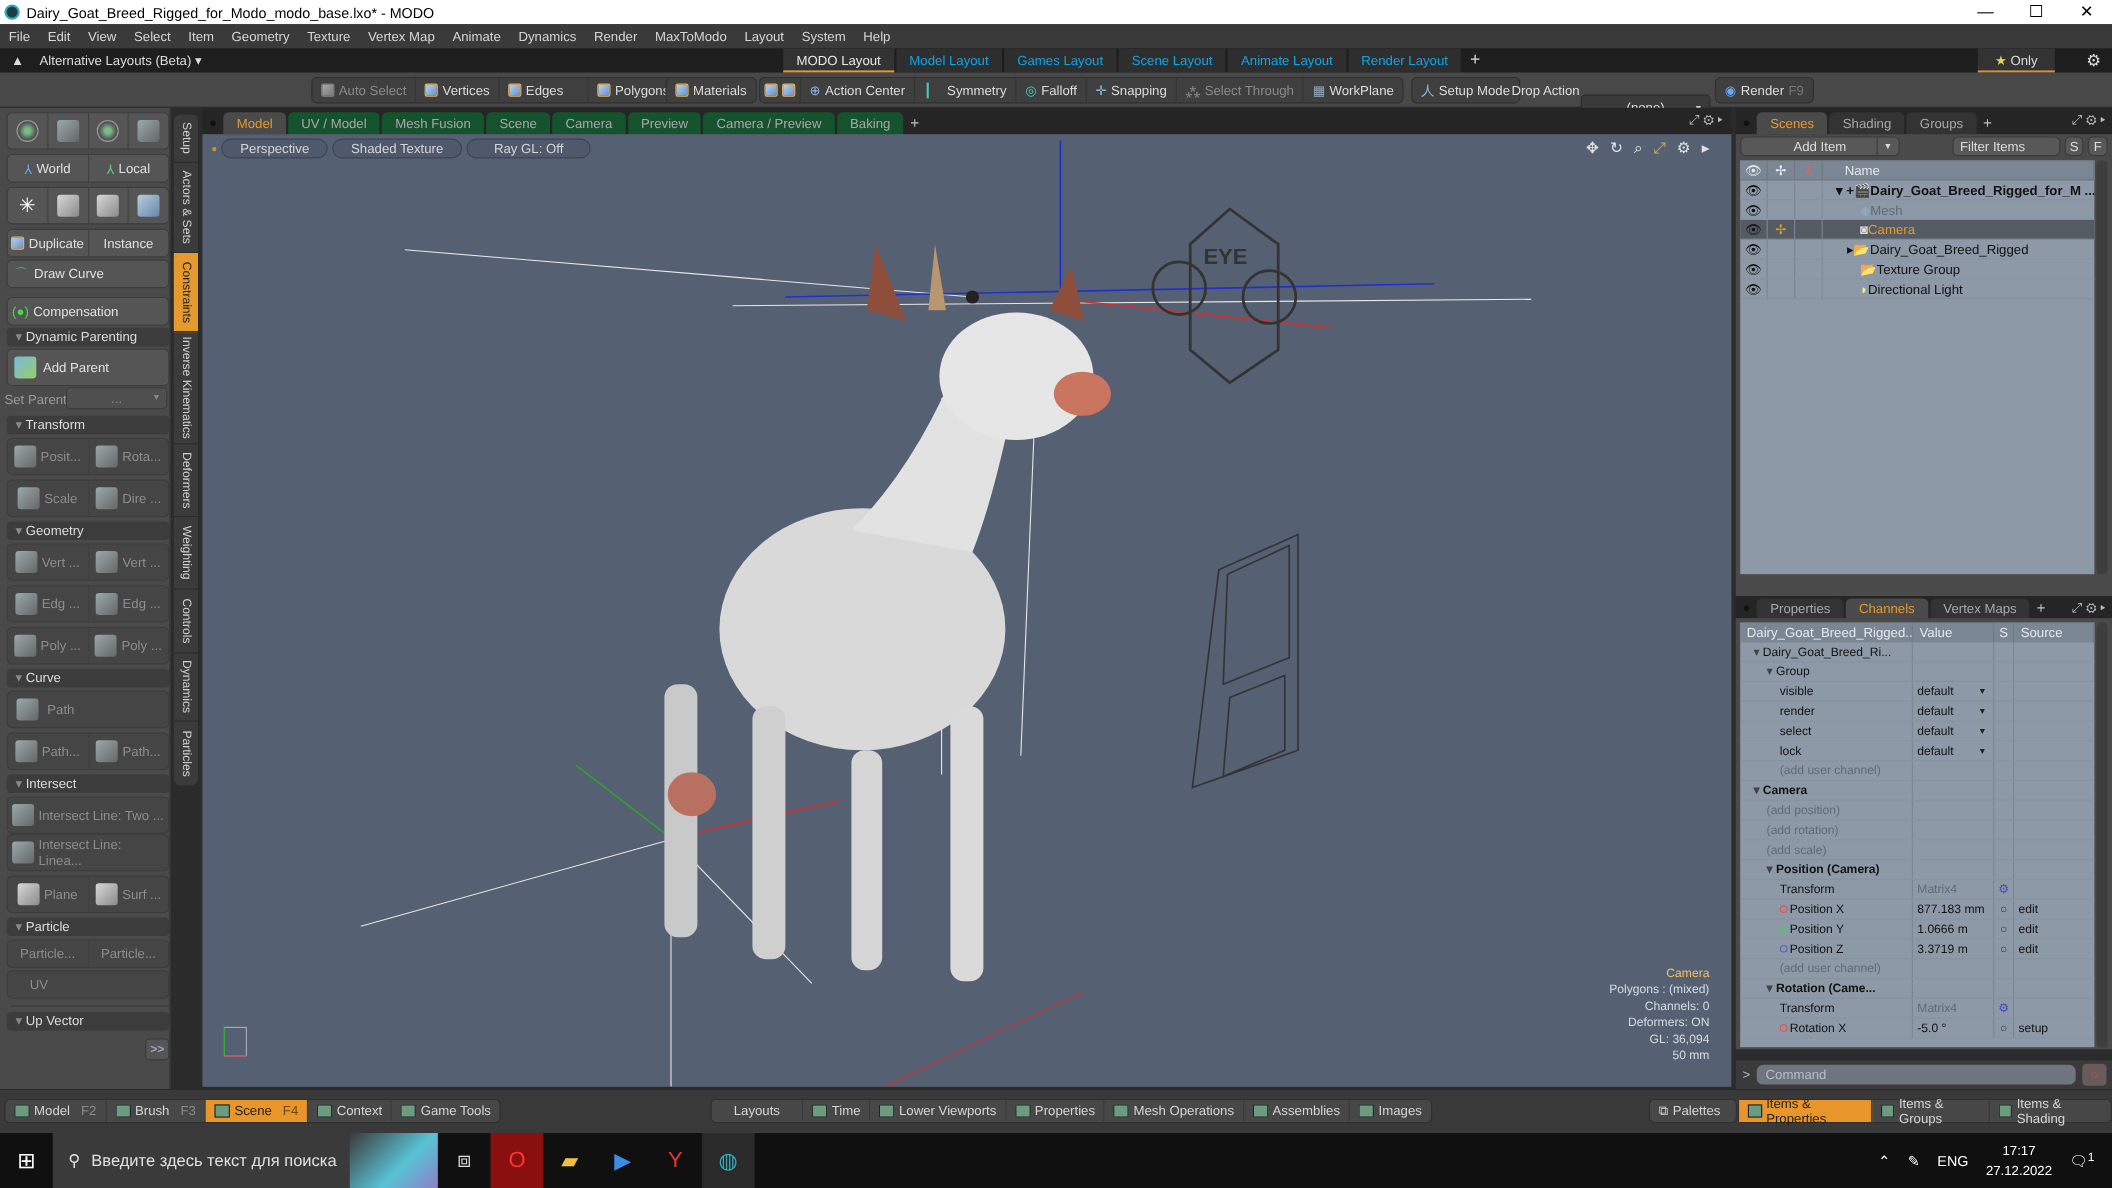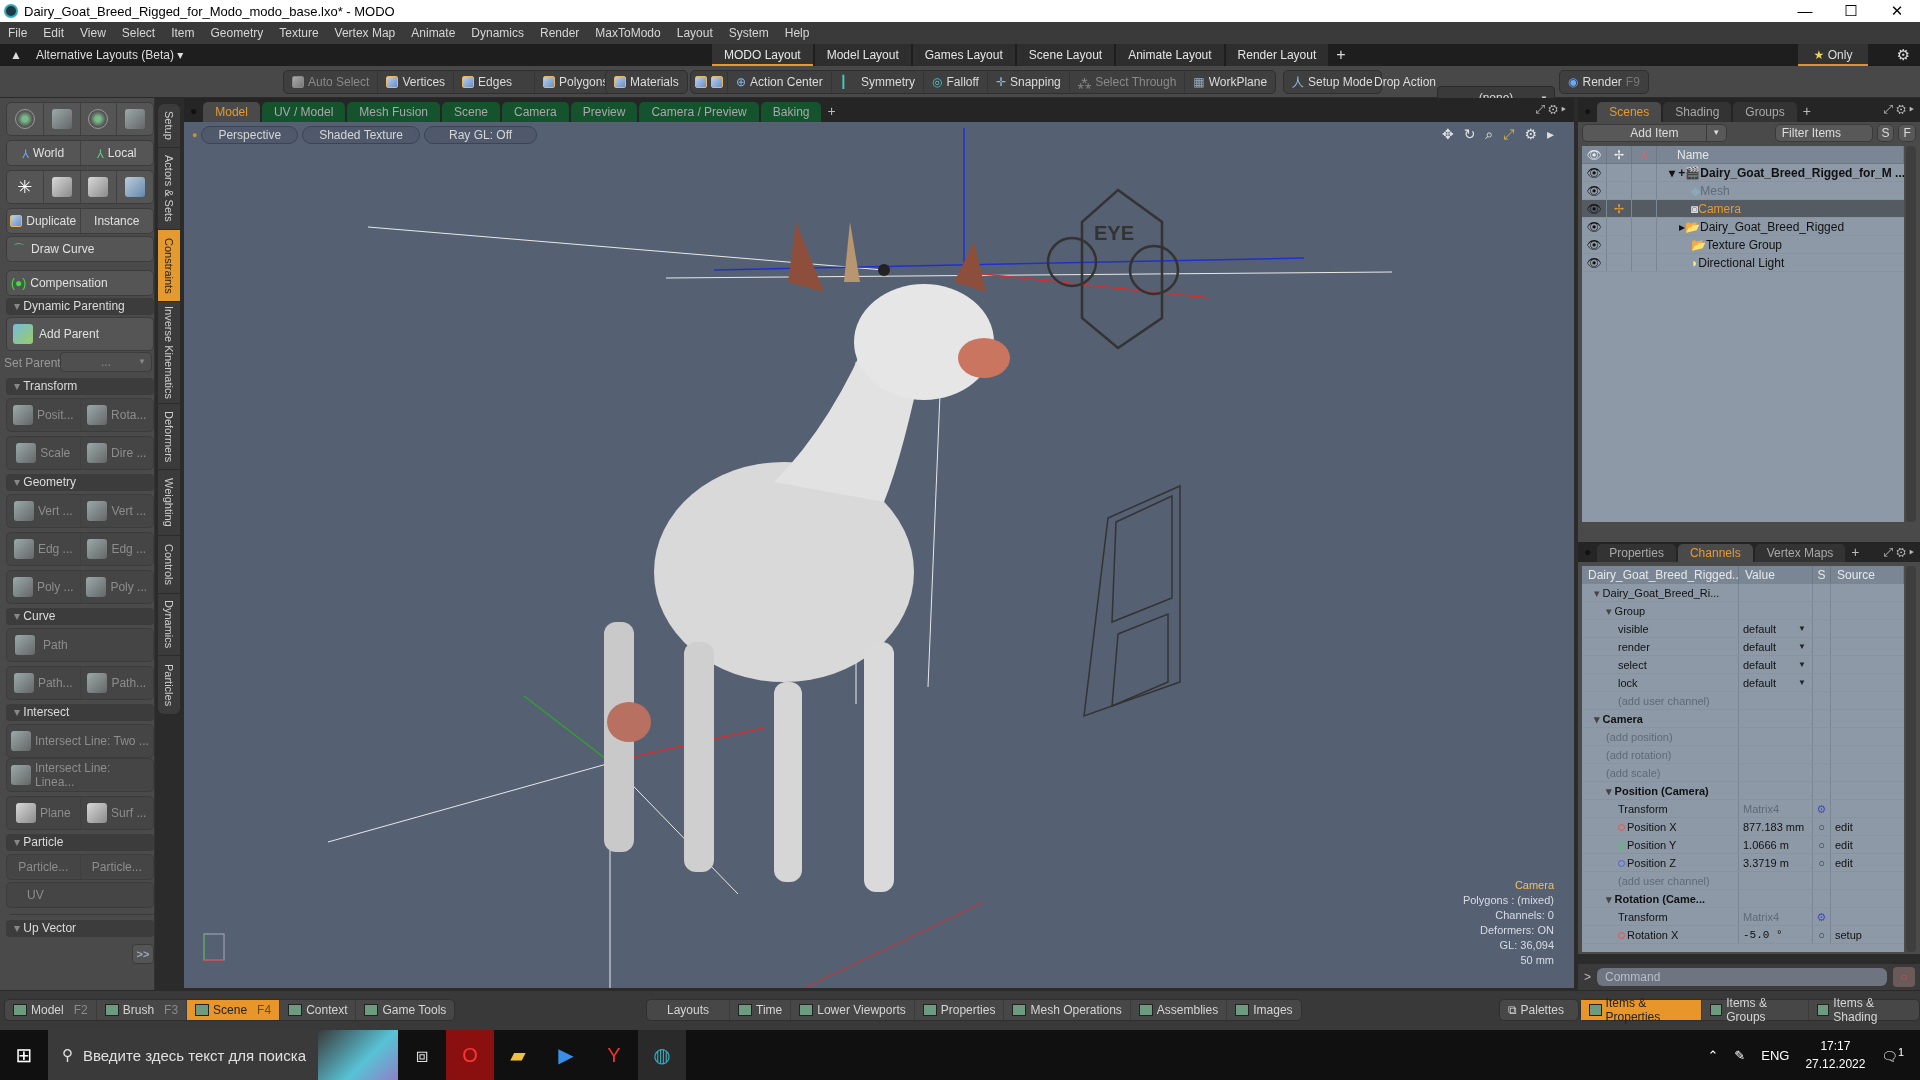--- a/index.html
+++ b/index.html
@@ -9,21 +9,21 @@
 #titlebar .appicon{width:14px;height:14px;border-radius:50%;background:#1d3b45;border:2px solid #3ab;margin:0 6px 0 4px}
 #titlebar .winbtns{position:absolute;right:0;top:0;display:flex;height:22px}
 #titlebar .winbtns span{width:46px;text-align:center;font-size:15px;line-height:22px;color:#000}
 
 #menubar{position:absolute;top:22px;left:0;width:1920px;height:22px;background:#3a3a3a;display:flex;align-items:center;font-size:12px}
 #menubar span{padding:0 8px;color:#d6d6d6}
 
 #layoutrow{position:absolute;top:44px;left:0;width:1920px;height:22px;background:#1e1e1e;display:flex;align-items:center}
 #layoutrow .alt{color:#ddd;margin-left:10px;display:flex;align-items:center;gap:14px}
 .ltabs{position:absolute;left:712px;top:0;height:22px;display:flex;gap:2px}
-.ltab{padding:0 12px;height:22px;line-height:22px;background:#2e2e2e;color:#e5e5e5}
+.ltab{padding:0 12px;height:22px;line-height:22px;background:#2e2e2e;color:#0ea5e9}
 .ltab.active{border-bottom:2px solid #e59a2f;color:#e8e8e8;background:#333}
 .ltab-plus{color:#ddd;font-size:16px;padding:0 6px;line-height:22px}
 .only{position:absolute;right:52px;top:0;height:22px;width:70px;background:#333;color:#ddd;line-height:22px;text-align:center;border-bottom:2px solid #d9913a}
 .only .star{color:#e6d35a}
 .gear{position:absolute;right:10px;top:2px;color:#ddd;font-size:15px}
 
 #toolbar{position:absolute;top:66px;left:0;width:1920px;height:32px;background:#484848;border-bottom:1px solid #2a2a2a}
 .tbgroup{position:absolute;top:4px;height:24px;background:#3f3f3f;border:1px solid #2f2f2f;border-radius:5px;display:flex;align-items:flex-end}
 .tbbtn{display:flex;align-items:center;gap:4px;padding:0 8px;color:#dcdcdc;font-size:12px;height:22px;border-right:1px solid #353535}
 .tbbtn.dis{color:#8a8a8a}
@@ -709,21 +709,21 @@
           <div class="col4"></div>
         </div>
         <div class="ch-row">
           <div class="col1" style="padding-left: 36px;"><span>Transform</span></div>
           <div class="col2 ghost" style="position: relative;"><span>Matrix4</span></div>
           <div class="col3" style="color: rgb(64, 80, 192);">⚙</div>
           <div class="col4"></div>
         </div>
         <div class="ch-row">
           <div class="col1" style="padding-left: 36px;"><span class="dot" style="border-color: rgb(224, 85, 85);"></span><span>Rotation X</span></div>
-          <div class="col2" style="position: relative; font-family: Liberation Mono, monospace;"><span>-5.0 °</span></div>
+          <div class="col2" style="position: relative;"><span>-5.0 °</span></div>
           <div class="col3" style="color: rgb(51, 51, 51);">○</div>
           <div class="col4">setup</div>
         </div>
       </div>
   </div>
   <div class="ch-scroll"></div>
 </div>
 
 <div id="cmd">
   <span style="color:#bbb">&gt;</span>

